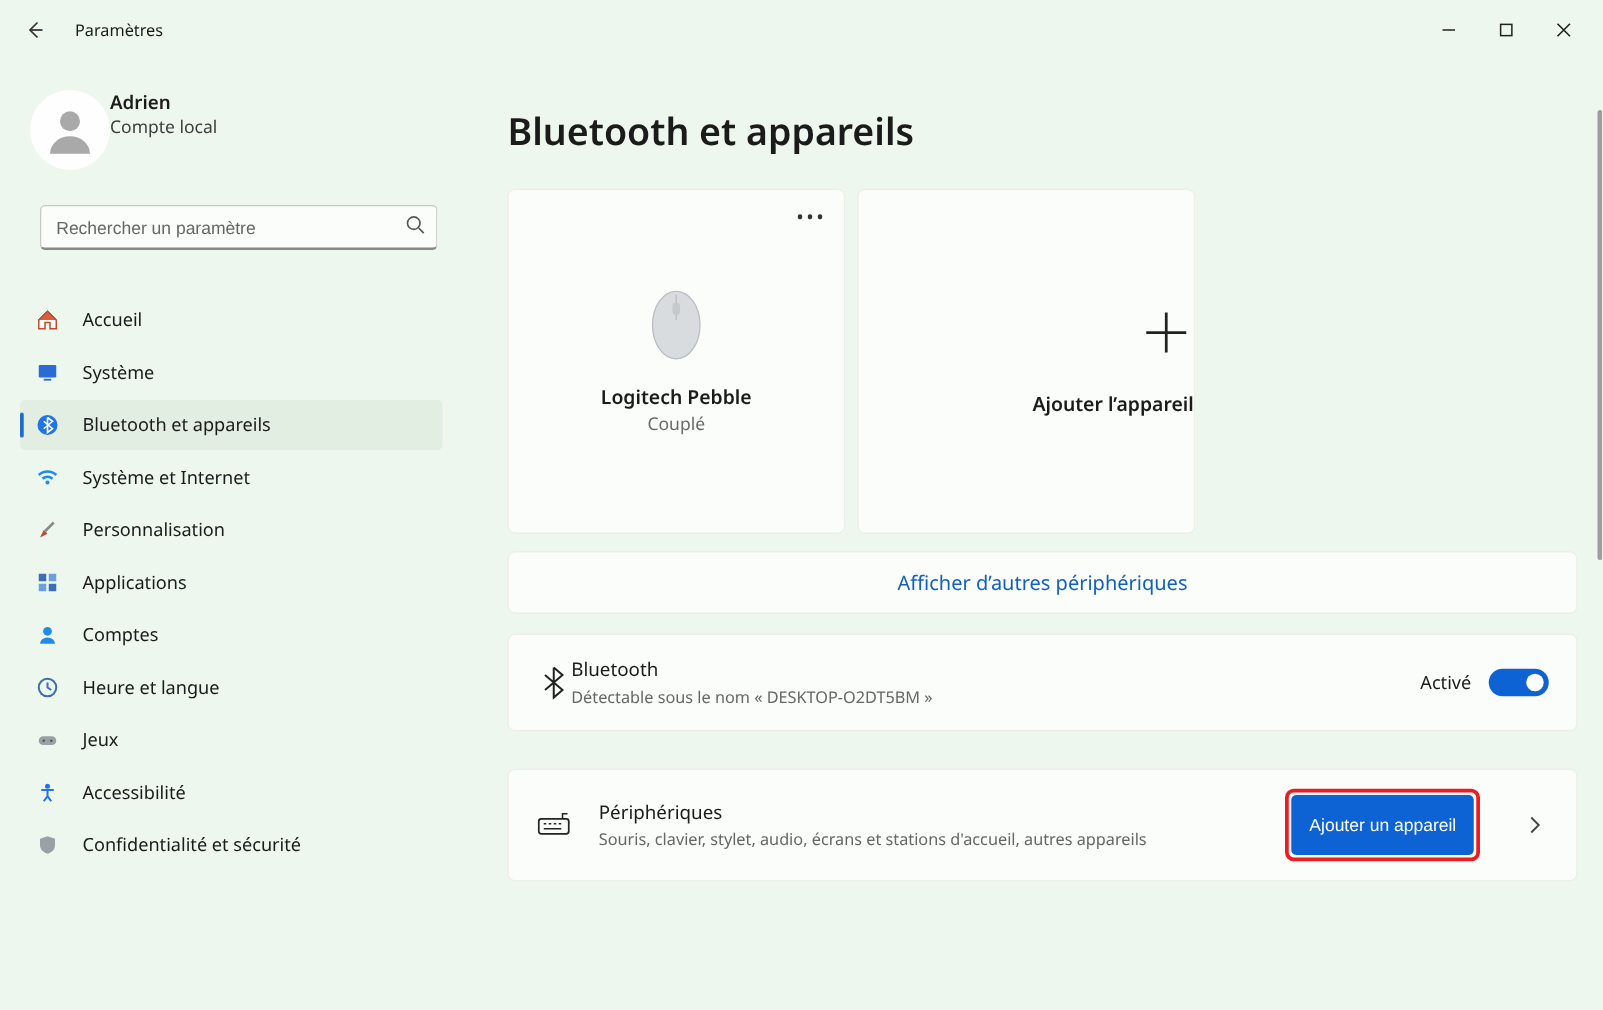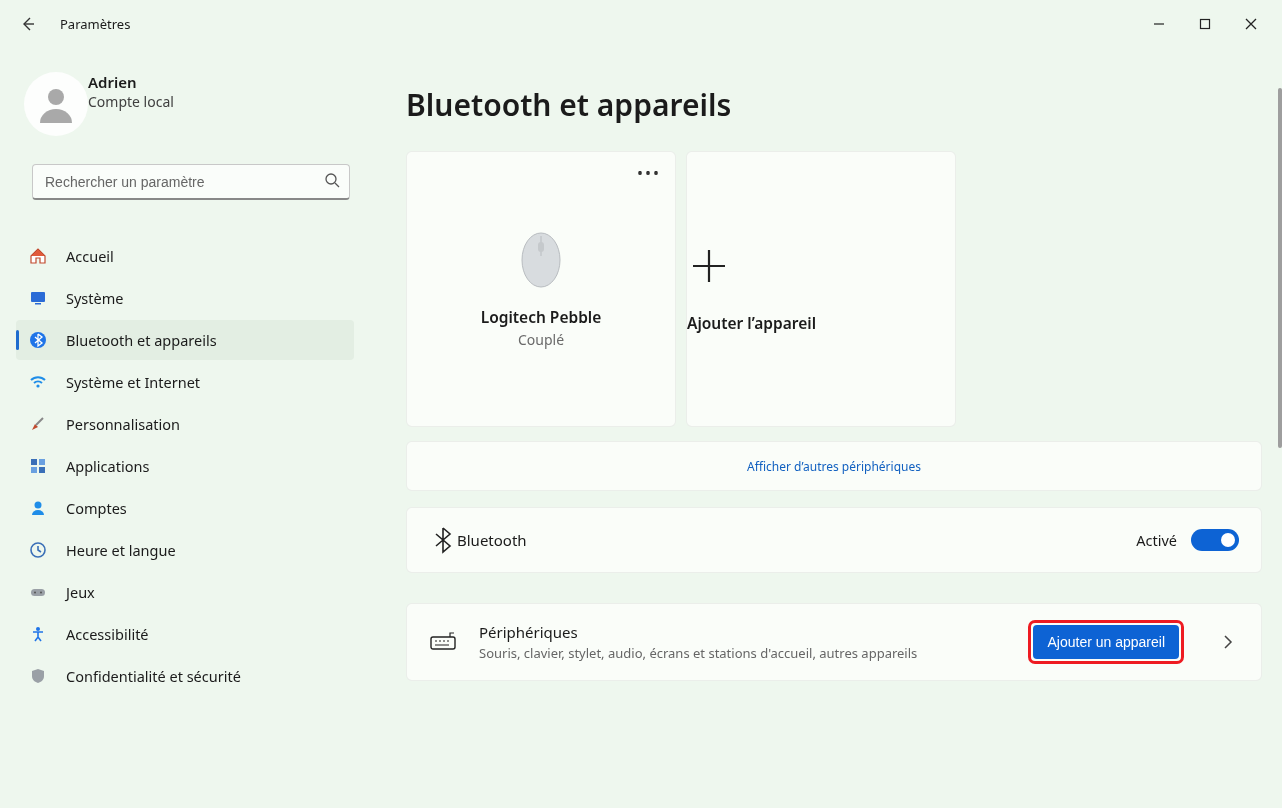--- a/index.html
+++ b/index.html
@@ -38,42 +38,42 @@
   
   .content { flex: 1; padding: 8px 20px 0 36px; overflow-y: auto; position: relative; }
   .page-title { font-size: 30px; font-weight: 600; margin-top: 28px; margin-bottom: 26px; }
 
   .cards-row { display: flex; gap: 10px; margin-bottom: 14px; }
   .device-card { width: 270px; height: 276px; background: #fafdf9; border: 1px solid rgba(0,0,0,0.06); border-radius: 6px; display: flex; flex-direction: column; align-items: center; justify-content: center; position: relative; }
   .device-card .more { position: absolute; top: 10px; right: 14px; font-size: 16px; letter-spacing: 2px; color: #333; }
   .device-name { font-size: 15.5px; font-weight: 600; margin-top: 16px; }
   .device-status { font-size: 14px; color: #6a6a6a; margin-top: 2px; }
 
-  .add-card { width: 270px; height: 276px; background: #fafdf9; border: 1px solid rgba(0,0,0,0.06); border-radius: 6px; display: flex; flex-direction: column; align-items: flex-start; justify-content: center; gap: 24px; }
+  .add-card { width: 270px; height: 276px; background: #fafdf9; border: 1px solid rgba(0,0,0,0.06); border-radius: 6px; display: flex; flex-direction: column; align-items: flex-end; justify-content: center; gap: 24px; }
   .add-label { font-size: 15.5px; font-weight: 600; }
 
-  .show-more { background: #fafdf9; border: 1px solid rgba(0,0,0,0.06); border-radius: 6px; height: 50px; display: flex; align-items: center; justify-content: center; color: #1160c0; font-size: 12px; margin-bottom: 16px; }
+  .show-more { background: #fafdf9; border: 1px solid rgba(0,0,0,0.06); border-radius: 6px; height: 50px; display: flex; align-items: center; justify-content: center; color: #1160c0; font-size: 16px; margin-bottom: 16px; }
 
   .setting-row { background: #fafdf9; border: 1px solid rgba(0,0,0,0.06); border-radius: 6px; padding: 18px 22px; display: flex; align-items: center; margin-bottom: 30px; }
   .setting-row .sicon { width: 28px; display: flex; justify-content: center; }
   .setting-body { flex: 1; }
   .setting-title { font-size: 15px; }
   .setting-sub { font-size: 13px; color: #666; margin-top: 2px; }
   .status-label { font-size: 14.5px; margin-right: 14px; }
 
   .toggle { width: 48px; height: 22px; border-radius: 11px; background: #0d63d4; position: relative; }
   .toggle .knob { position: absolute; width: 14px; height: 14px; border-radius: 50%; background: #fff; top: 4px; right: 4px; }
 
   .list-row { background: #fafdf9; border: 1px solid rgba(0,0,0,0.06); border-radius: 6px; padding: 18px 22px; display: flex; align-items: center; gap: 22px; margin-bottom: 4px; }
   .list-row .sicon { width: 28px; display: flex; justify-content: center; }
   .list-body { flex: 1; }
   .list-title { font-size: 15px; }
   .list-sub { font-size: 13px; color: #666; margin-top: 2px; }
 
-  .primary-btn { background: #0d63d4; color: #fff; border: none; border-radius: 4px; height: 34px; padding: 0 14px; font-size: 14px; cursor: pointer; }
+  .primary-btn { background: #0d63d4; color: #fff; border: none; border-radius: 4px; height: 48px; padding: 0 14px; font-size: 14px; cursor: pointer; }
   .highlight-ring { outline: 3px solid #ee1b22; outline-offset: 0; border-radius: 4px; padding: 2px; }
 
   .chev { width: 22px; display: flex; justify-content: center; color: #444; margin-left: 14px; }
 
   .vscroll { position: absolute; right: 0; top: 40px; width: 4px; height: 360px; background: #9e9e9e; border-radius: 2px; }
 </style>
 </head>
 <body>
 
 <div class="titlebar">
@@ -263,20 +263,21 @@
     </div>
 
     <div class="setting-row">
       <div class="sicon">
         <svg width="22" height="28" viewBox="0 0 22 28">
             <path d="M11 2 L18 8 L4 20 M4 8 L18 20 L11 26 V2" fill="none" stroke="#222" stroke-width="1.6"></path>
           </svg>
       </div>
       <div class="setting-body">
         <div class="setting-title">Bluetooth</div>
+        <div class="setting-sub">Détectable sous le nom « DESKTOP-O2DT5BM »</div>
       </div>
       <div class="status-label">Activé</div>
       <div class="toggle">
           <div class="knob"></div>
         </div>
     </div>
 
     <div class="list-row">
       <div class="sicon">
         <svg width="26" height="22" viewBox="0 0 26 22">

